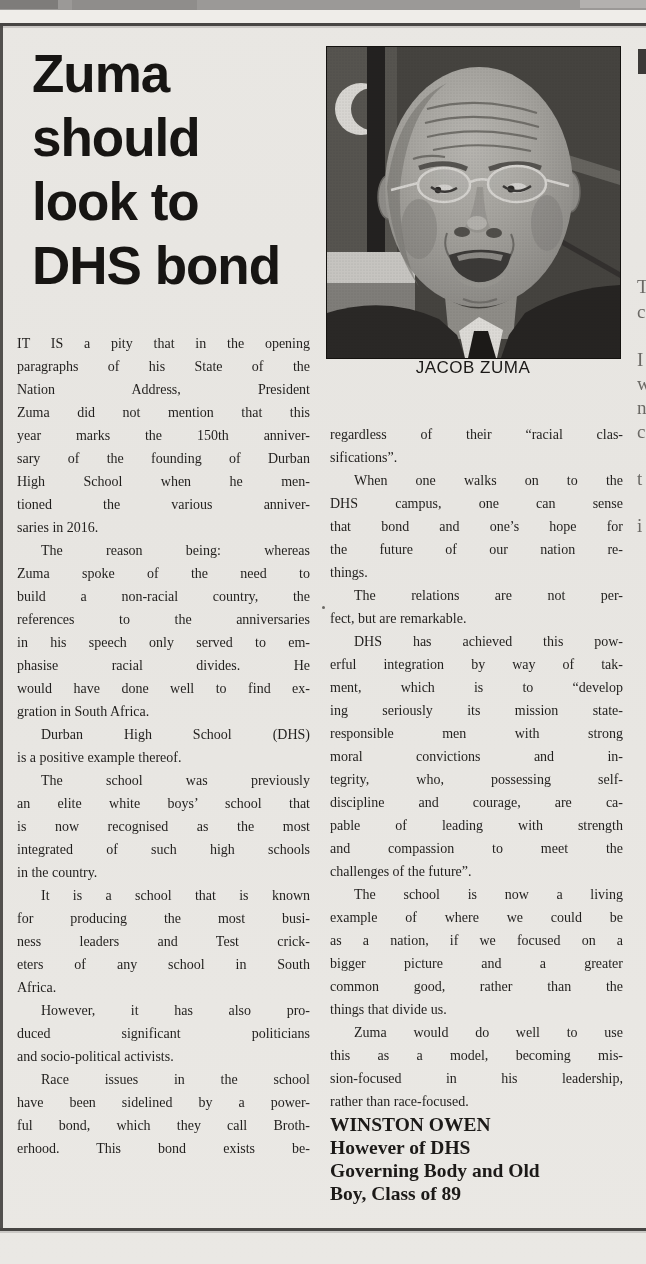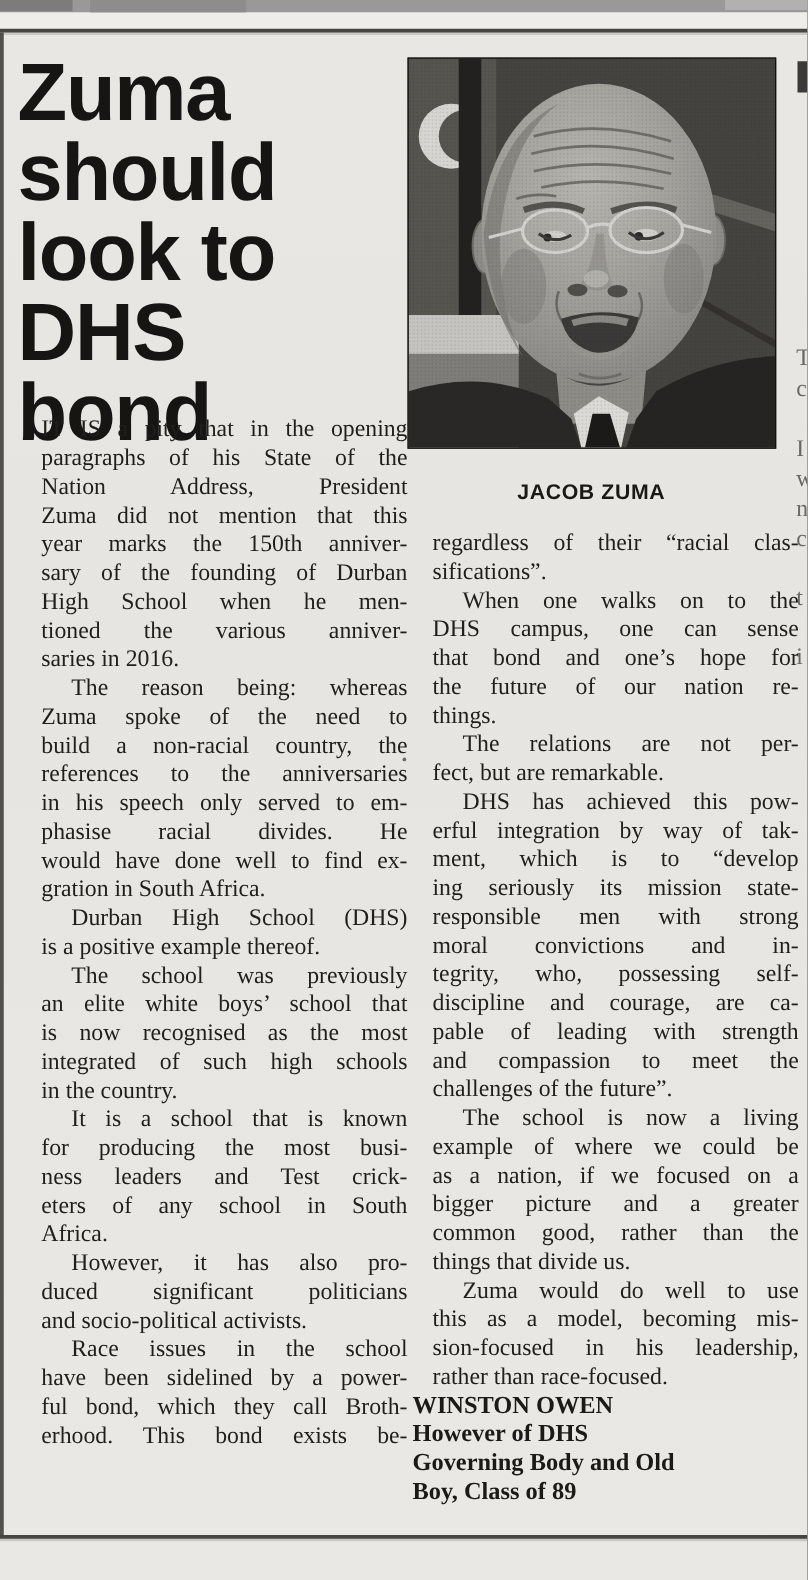--- a/index.html
+++ b/index.html
@@ -14,32 +14,32 @@
   .top-sliver{position:absolute;left:0;top:10px;width:646px;height:13px;background:#efede9;}
   .rule{position:absolute;left:0;width:646px;height:3px;background:#474543;box-shadow:0 2px 0 rgba(60,58,56,.18);}
   .rule-top{top:23px;}
   .rule-bottom{top:1228px;}
   .fold-line{position:absolute;left:0;top:26px;width:3px;height:1202px;background:#413f3d;opacity:.9;}
   .corner-block{position:absolute;left:638px;top:49px;width:8px;height:25px;background:#3c3a38;}
   .edge-fragments{position:absolute;left:0;top:0;width:646px;height:1264px;pointer-events:none;}
   .frag{position:absolute;left:637px;width:12px;font-size:19px;color:#55534f;opacity:.85;
         font-family:"Liberation Serif", serif;}
   
-  .headline{position:absolute;left:14px;top:42px;width:300px;
+  .headline{position:absolute;left:32px;top:42px;width:300px;
             font-family:"Liberation Sans", sans-serif;font-weight:700;
-            font-size:65px;line-height:64px;letter-spacing:-1px;color:#171513;}
+            font-size:53px;line-height:64px;letter-spacing:-1px;color:#171513;}
   
   .photo{position:absolute;left:326px;top:46px;width:293px;height:311px;
          border:1.5px solid #14120f;background:#45433f;box-sizing:content-box;}
   .photo svg{display:block;width:100%;height:100%;}
-  .caption{position:absolute;left:326px;top:384px;width:294px;text-align:center;
-           font-family:"Liberation Sans", sans-serif;font-weight:700;font-size:17px;
+  .caption{position:absolute;left:326px;top:358px;width:294px;text-align:center;
+           font-family:"Liberation Sans", sans-serif;font-weight:400;font-size:17px;
            letter-spacing:.5px;color:#1b1917;}
   
-  .col{position:absolute;width:293px;font-size:19px;line-height:23px;margin-left:16px;}
+  .col{position:absolute;width:293px;font-size:14px;line-height:23px;}
   .col-1{left:17px;top:332px;}
   .col-2{left:330px;top:423px;}
   .line{text-align:justify;text-align-last:justify;}
   .line.last{text-align-last:left;}
   .line.indent{text-indent:24px;}
   .signature{position:absolute;left:330px;top:1113px;width:291px;
              font-size:19.5px;line-height:23px;font-weight:700;color:#1c1a18;}
   .stray-dot{position:absolute;left:322px;top:606px;width:3px;height:3px;border-radius:50%;background:#6a6864;}
 </style>
 </head>

